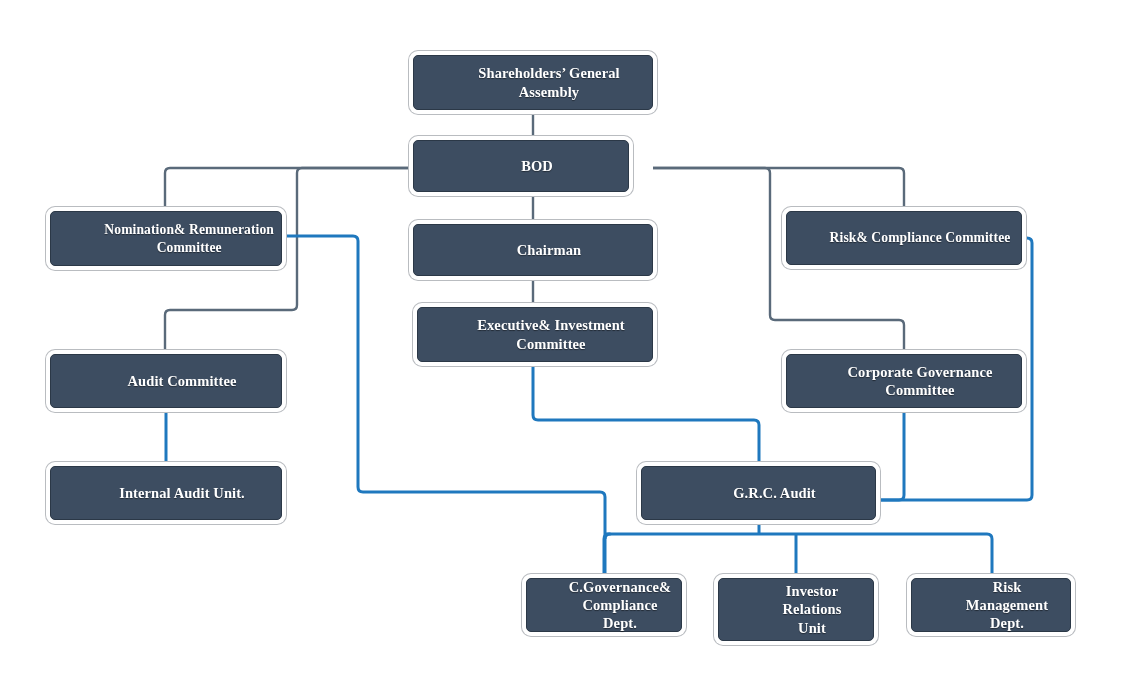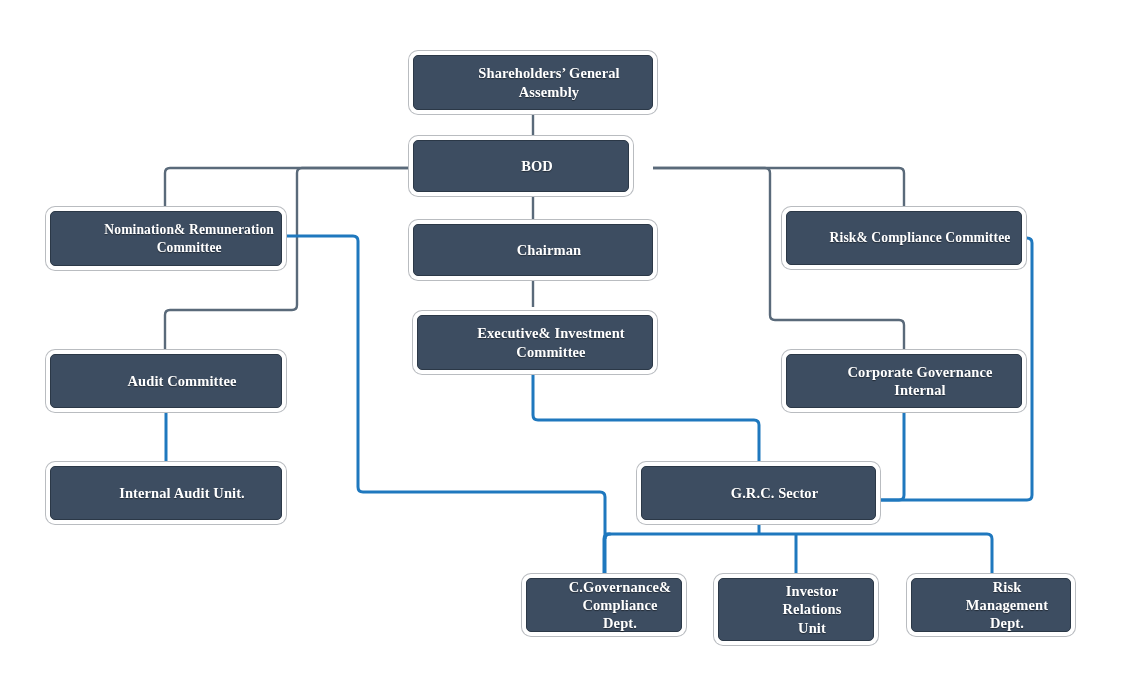--- a/index.html
+++ b/index.html
@@ -82,43 +82,43 @@
   <div id="node-layer">
       <div class="org-node" style="left: 413px; top: 55px; width: 240px; height: 55px;">
         <span class="node-label">Shareholders’ General Assembly</span>
       </div>
       <div class="org-node" style="left: 413px; top: 140px; width: 216px; height: 52px;">
         <span class="node-label">BOD</span>
       </div>
       <div class="org-node" style="left: 413px; top: 224px; width: 240px; height: 52px;">
         <span class="node-label">Chairman</span>
       </div>
-      <div class="org-node" style="left: 417px; top: 307px; width: 236px; height: 55px; margin-top: 8px;">
+      <div class="org-node" style="left: 417px; top: 307px; width: 236px; height: 55px;">
         <span class="node-label">Executive&amp; Investment
 Committee</span>
       </div>
       <div class="org-node small-text" style="left: 50px; top: 211px; width: 232px; height: 55px; justify-content: flex-end;">
         <span class="node-label">Nomination&amp; Remuneration
 Committee</span>
       </div>
       <div class="org-node" style="left: 50px; top: 354px; width: 232px; height: 54px;">
         <span class="node-label">Audit Committee</span>
       </div>
       <div class="org-node" style="left: 50px; top: 466px; width: 232px; height: 54px;">
         <span class="node-label">Internal Audit Unit.</span>
       </div>
       <div class="org-node small-text" style="left: 786px; top: 211px; width: 236px; height: 54px;">
         <span class="node-label">Risk&amp; Compliance Committee</span>
       </div>
       <div class="org-node" style="left: 786px; top: 354px; width: 236px; height: 54px;">
         <span class="node-label">Corporate Governance
-Internal</span>
+Committee</span>
       </div>
       <div class="org-node" style="left: 641px; top: 466px; width: 235px; height: 54px;">
-        <span class="node-label">G.R.C. Sector</span>
+        <span class="node-label">G.R.C. Audit</span>
       </div>
       <div class="org-node" style="left: 526px; top: 578px; width: 156px; height: 54px;">
         <span class="node-label">C.Governance&amp;
 Compliance Dept.</span>
       </div>
       <div class="org-node" style="left: 718px; top: 578px; width: 156px; height: 63px; font-family: Liberation Serif, serif;">
         <span class="node-label">Investor Relations
 Unit</span>
       </div>
       <div class="org-node" style="left: 911px; top: 578px; width: 160px; height: 54px; text-align: center;">

